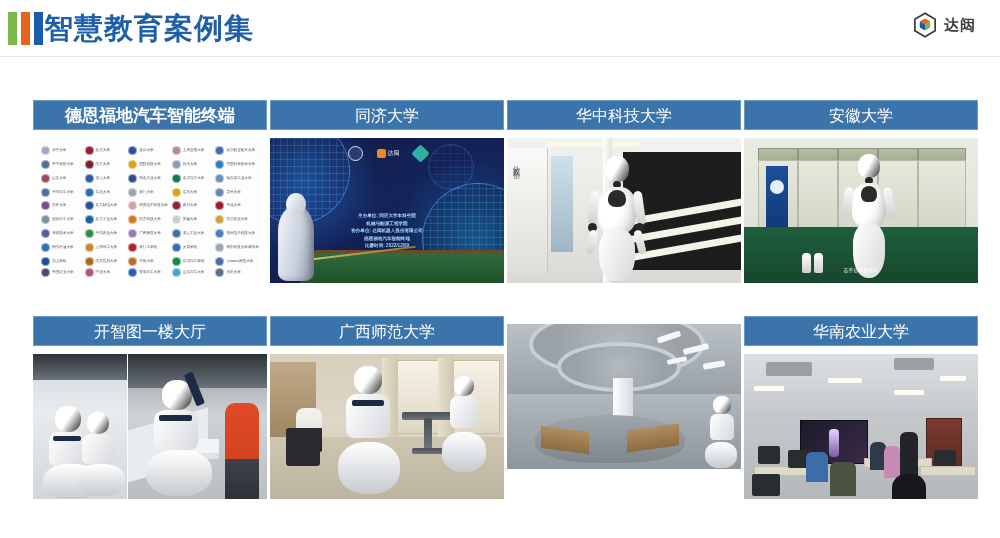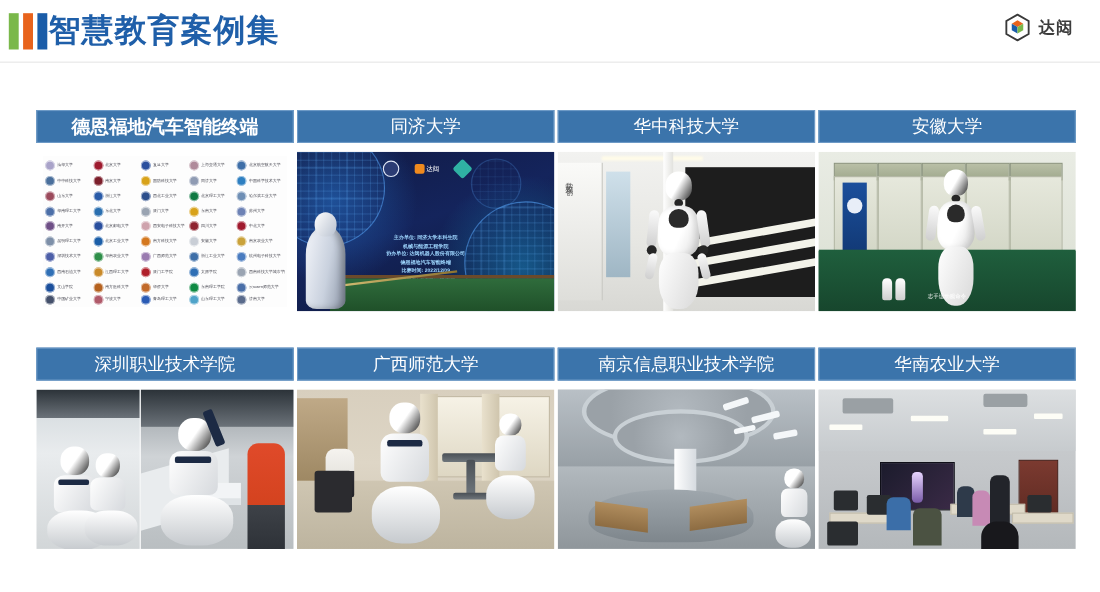--- a/index.html
+++ b/index.html
@@ -631,21 +631,21 @@
             <div class="arm" style="left:45px; top:33px; width:9px;  height:32px; transform:rotate(-10deg);"></div>
             <div class="skirt" style="left:13px; top:70px; width:32px; height:54px;"></div>
           </div>
           <div class="caption">志手运动服命令</div>
         </div>
       </div>
     </div>
   </div>
 
   <div class="card">
-    <div class="card-title">深圳职业技术学院</div>
+    <div class="card-title">开智图一楼大厅</div>
     <div class="card-media">
       <div class="media-inner">
         <div class="scene c5">
           <div class="pane pl">
             <div class="ceil" style="height:26px;"></div>
             <div class="wbot" style="left:10px; top:52px; width:62px; height:92px;">
               <div class="h" style="left:12px; top:0;   width:26px; height:26px;"></div>
               <div class="b" style="left:6px;  top:26px;width:38px; height:34px;"></div>
               <div class="stripe" style="left:10px; top:30px; width:28px; height:5px;"></div>
               <div class="base" style="left:0;   top:58px;width:56px; height:36px;"></div>
@@ -700,21 +700,20 @@
             <div class="h" style="left:12px; top:0;   width:20px; height:20px;"></div>
             <div class="b" style="left:8px;  top:20px;width:28px; height:32px;"></div>
             <div class="base" style="left:0;   top:56px;width:44px; height:40px;"></div>
           </div>
         </div>
       </div>
     </div>
   </div>
 
   <div class="card">
-    <div class="card-title">南京信息职业技术学院</div>
     <div class="card-media">
       <div class="media-inner">
         <div class="scene c7">
           <div class="ceiling"></div>
           <div class="disc" style="left:22px; top:-14px; width:168px; height:60px;"></div>
           <div class="disc" style="left:50px; top:18px;  width:116px; height:42px;"></div>
           <div class="tube" style="left:150px; top:10px; width:24px; height:6px; transform:rotate(-18deg);"></div>
           <div class="tube" style="left:176px; top:22px; width:26px; height:6px; transform:rotate(-14deg);"></div>
           <div class="tube" style="left:196px; top:38px; width:22px; height:6px; transform:rotate(-10deg);"></div>
           <div class="tube" style="left:160px; top:34px; width:20px; height:5px; transform:rotate(-12deg);"></div>

